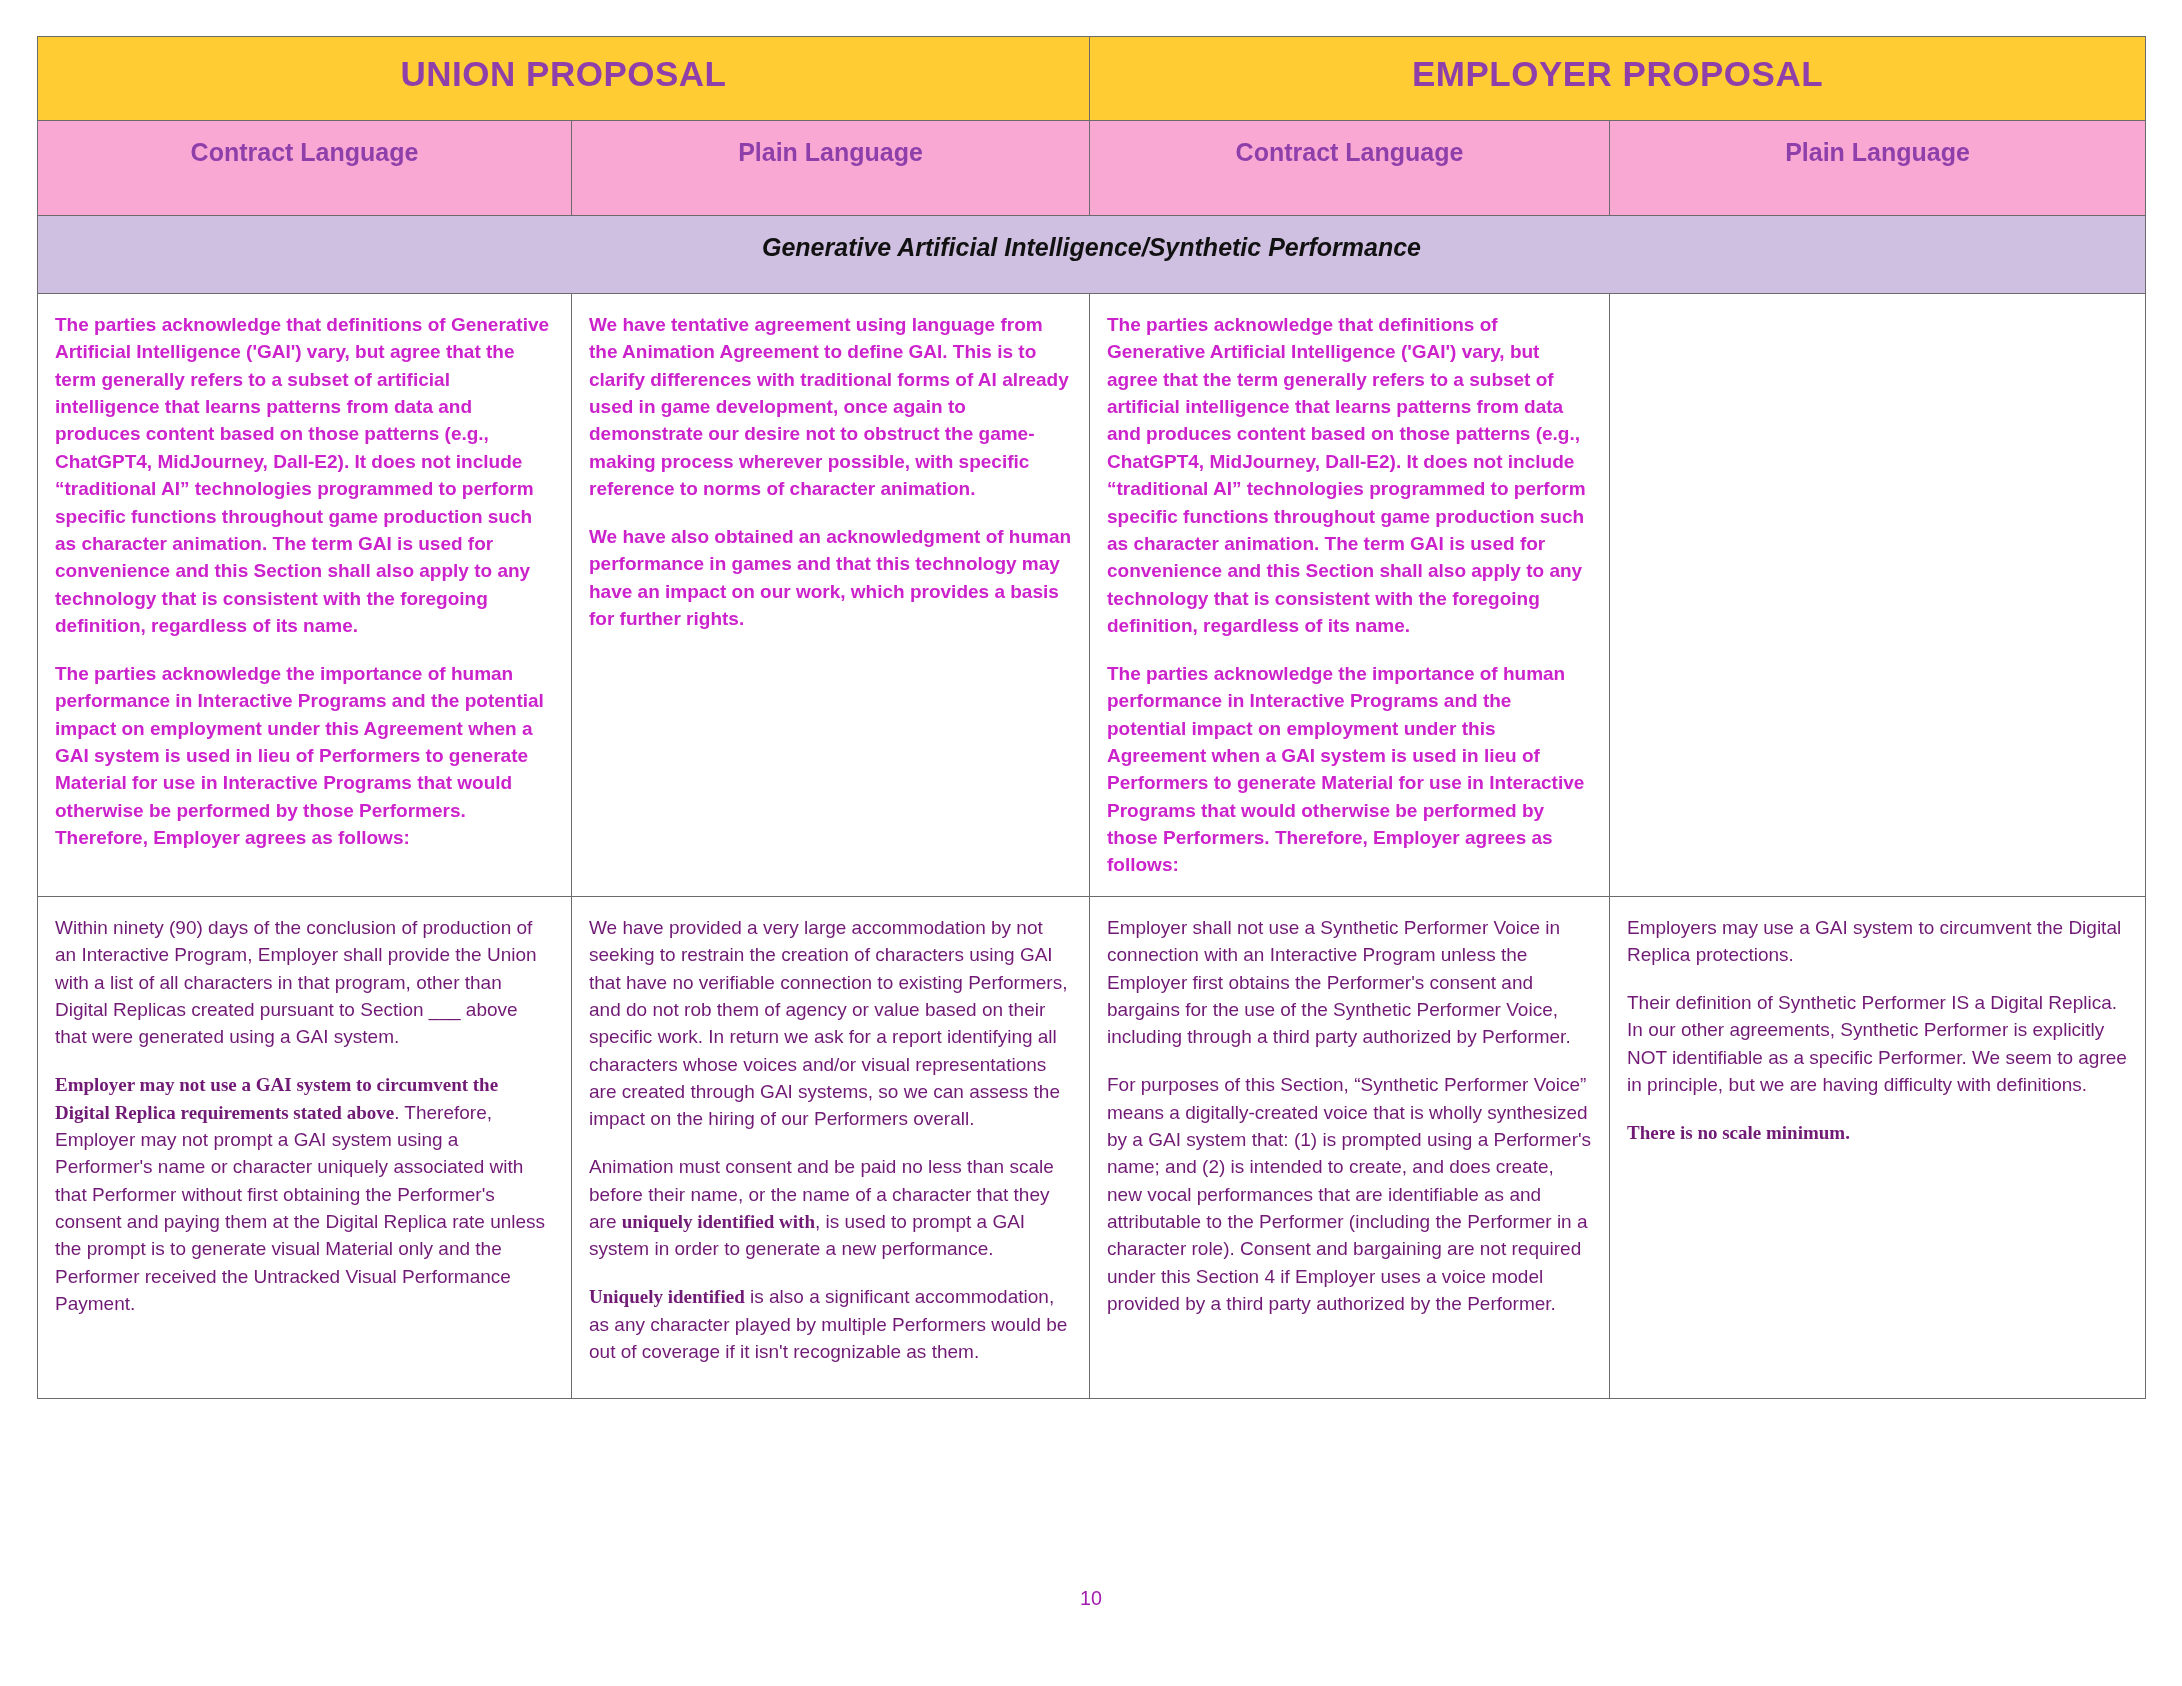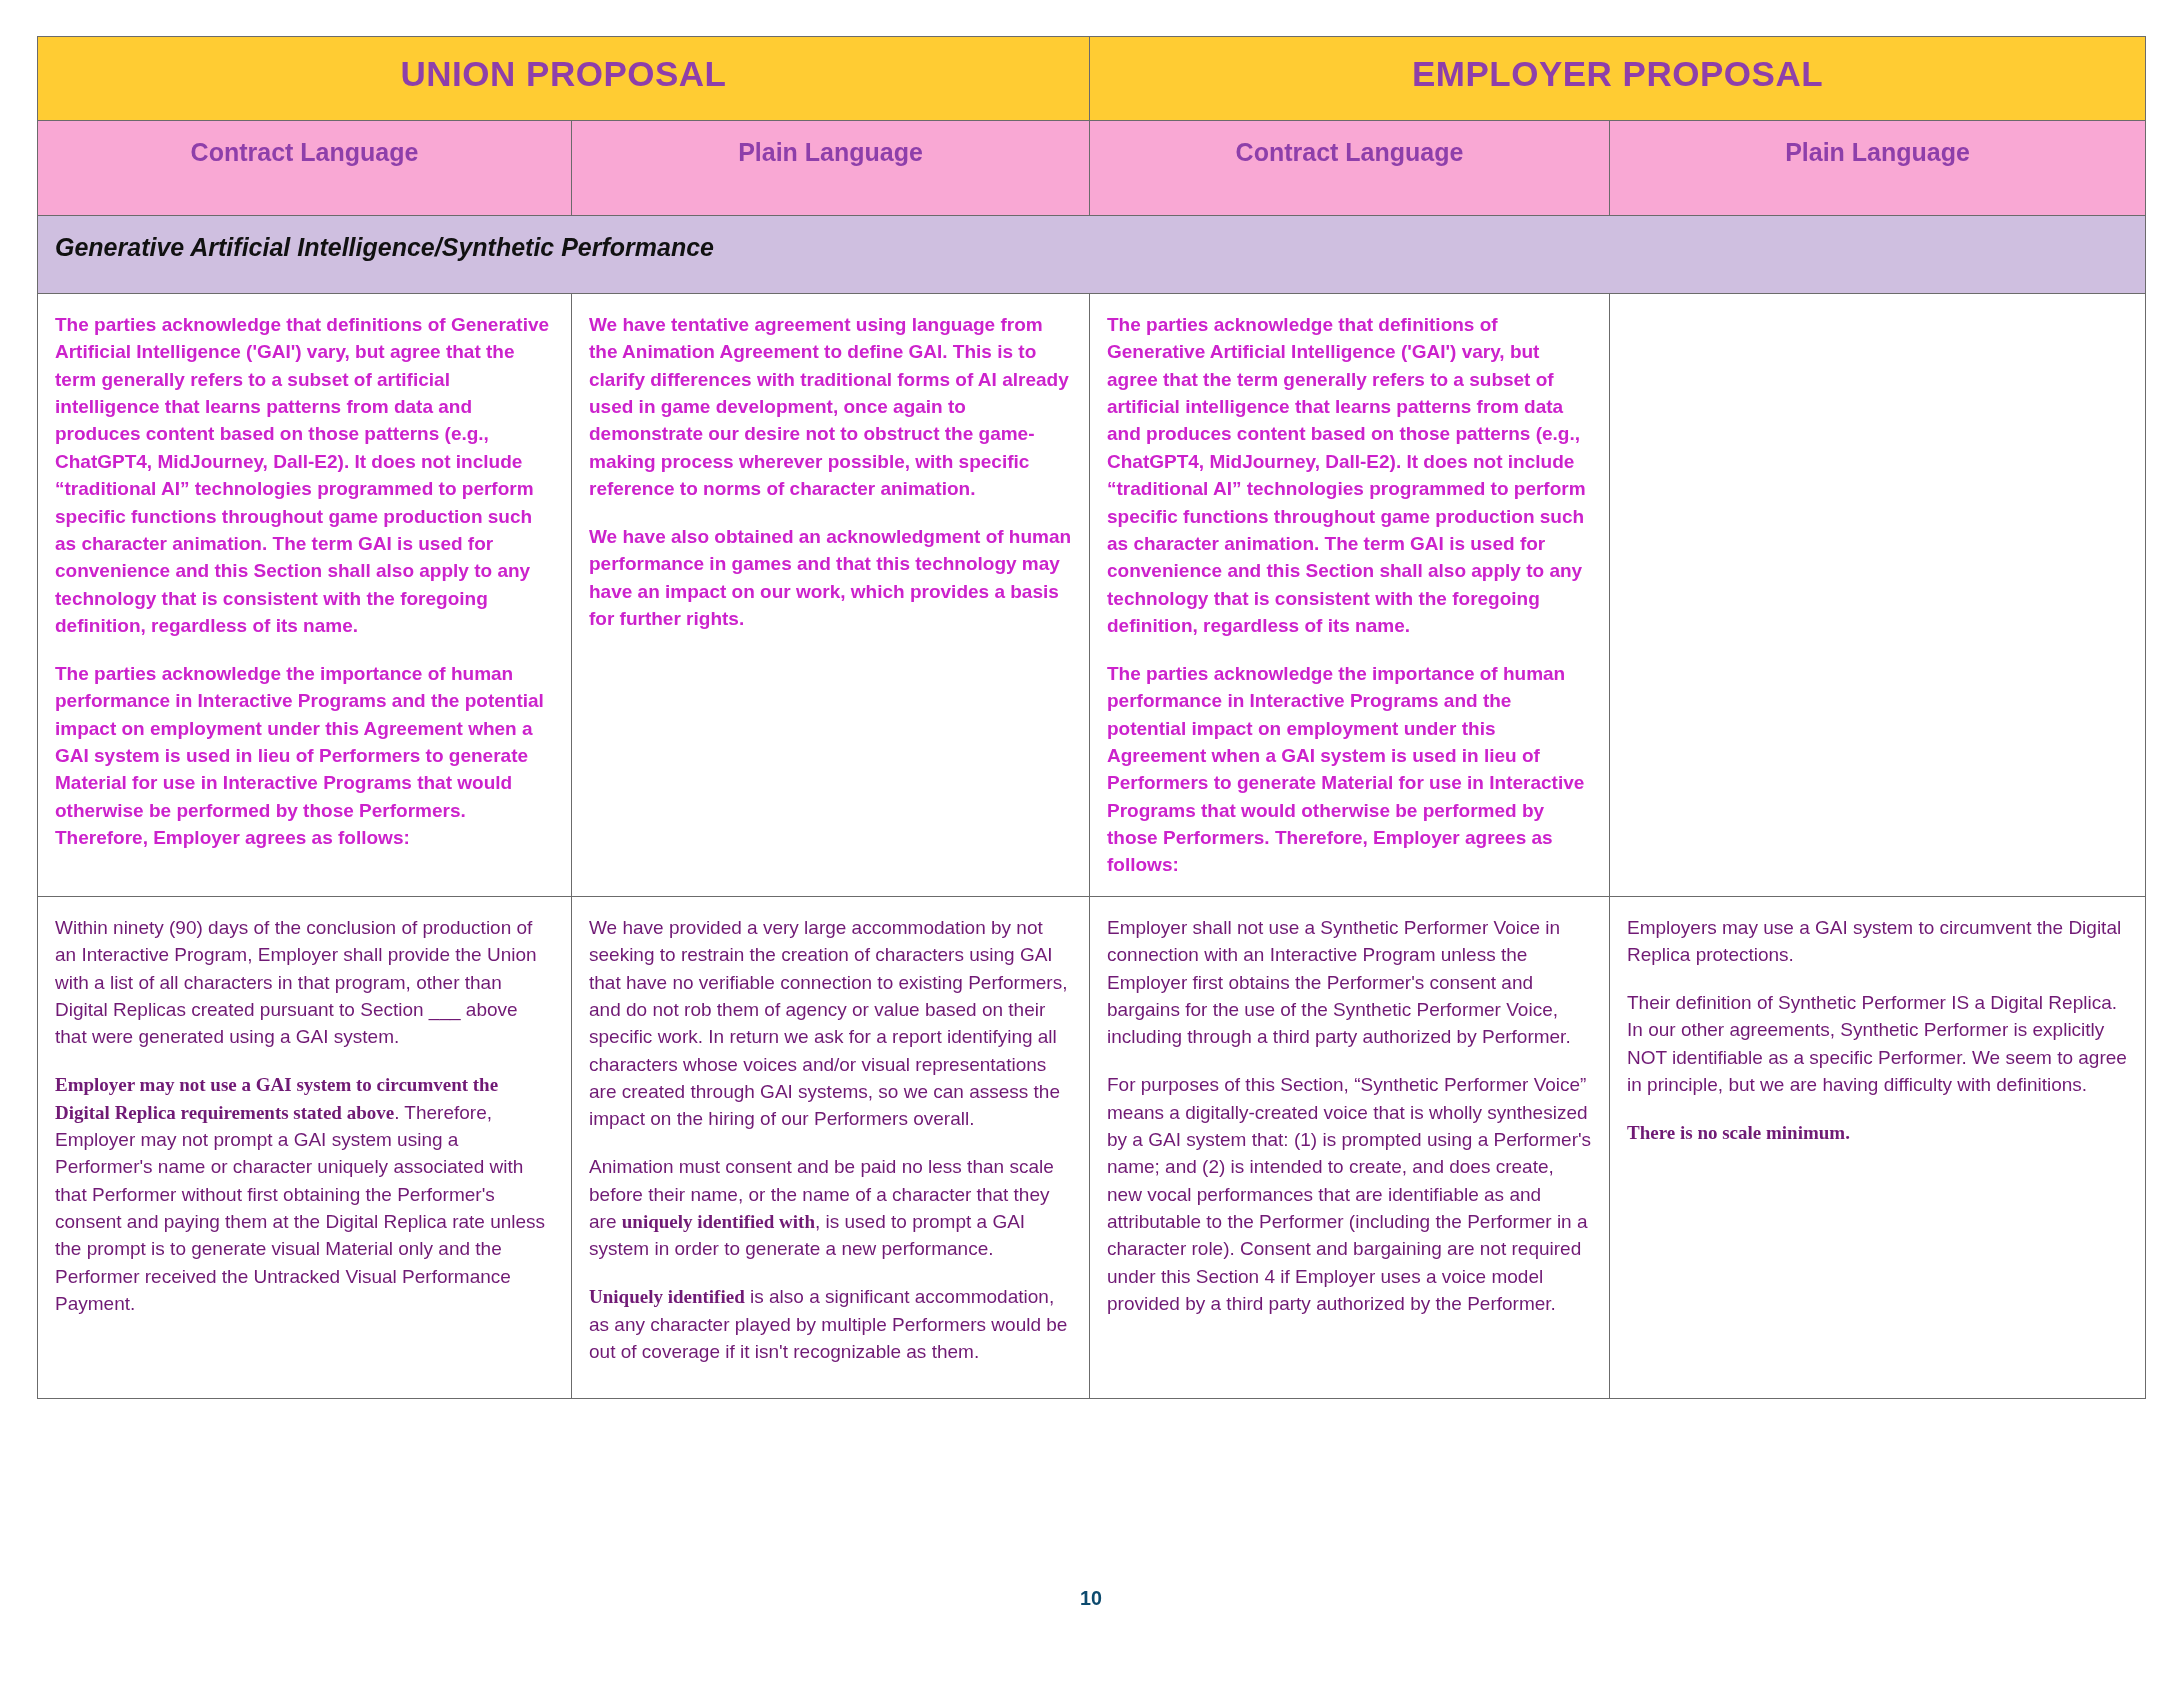--- a/index.html
+++ b/index.html
@@ -59,20 +59,21 @@
     font-weight: bold;
     font-size: 25px;
     height: 60px;
     vertical-align: middle;
     padding: 5.6px 0 9.4px 0;
   }
 
   .section-band {
     background: #cfbfe0;
     color: #111111;
+    text-align: center;
     font-weight: bold;
     font-style: italic;
     font-size: 25px;
     height: 43px;
     vertical-align: middle;
     padding: 5.6px 0 7.5px 0;
   }
 
   
   .cell {
@@ -97,22 +98,22 @@
   .row-tall  { height: 570px; }
   .row-tall2 { height: 502px; }
 
   .page-number {
     position: absolute;
     left: 0;
     top: 1587px;
     width: 2182px;
     text-align: center;
     font-size: 19.7px;
-    font-weight: bold;
-    color: #0c4a6e;
+    font-weight: normal;
+    color: #a21caf;
   }
 </style>
 </head>
 <body>
 
 <div class="page">
 
   <table class="doc-table">
     <colgroup>
       <col class="c1">

